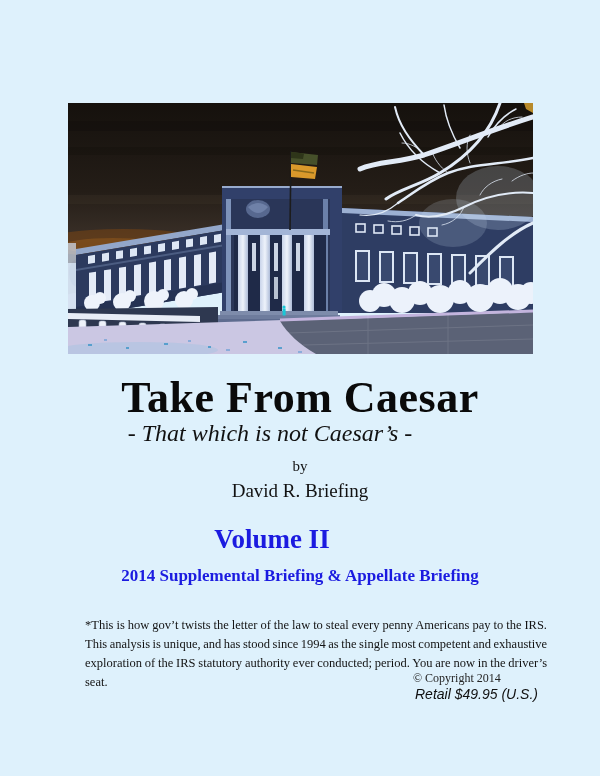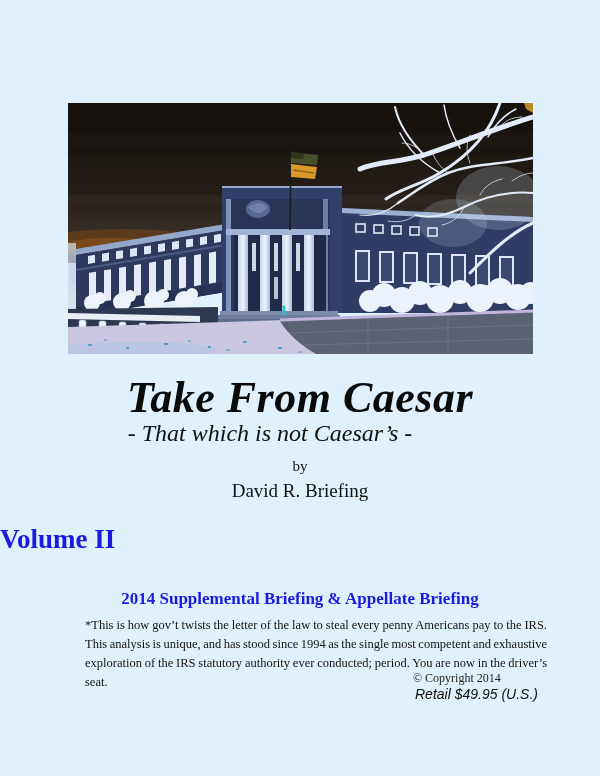--- a/index.html
+++ b/index.html
@@ -12,48 +12,48 @@
   }
   .abs{position:absolute;}
   .photo{
     left:68px;top:103px;width:465px;height:251px;
   }
   .photo svg{display:block;width:465px;height:251px;}
   .title{
     left:0;top:376px;width:600px;
     text-align:center;
     font-family:"Liberation Serif", serif;
-    font-style:italic;font-weight:700;
+    font-weight:700;
     font-size:44px;line-height:1.0;
     color:#0a0a0a;letter-spacing:0.5px;
   }
   .subtitle{
     left:0;top:421px;width:540px;
     text-align:center;
     font-style:italic;font-weight:400;
     font-size:24px;line-height:1.05;
     color:#111;
   }
   .byline{
     left:0;top:458px;width:600px;
     text-align:center;font-size:15px;color:#111;
   }
   .author{
     left:0;top:480px;width:600px;
     text-align:center;font-size:19px;color:#111;
   }
   .volume{
     left:0;top:526px;width:544px;
-    font-weight:700;
+    text-align:center;font-weight:700;
     font-size:27px;line-height:1.0;
   }
   .edition{
     left:0;top:567px;width:600px;
     text-align:center;font-weight:700;
-    font-size:17px;line-height:1.0;margin-top:23px;
+    font-size:17px;line-height:1.0;
   }
   .blurb{
     left:69px;top:600px;width:462px;
     font-size:12.5px;line-height:19px;
     color:#131313;
     text-align:justify;
     word-spacing:-0.6px;
     margin:16px;
   }
   .copyright{

